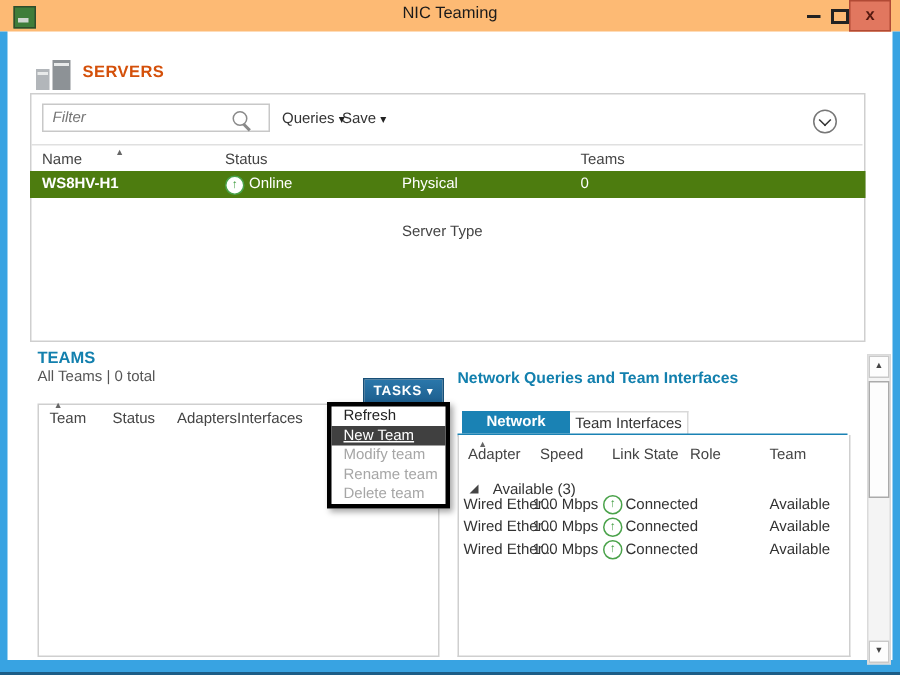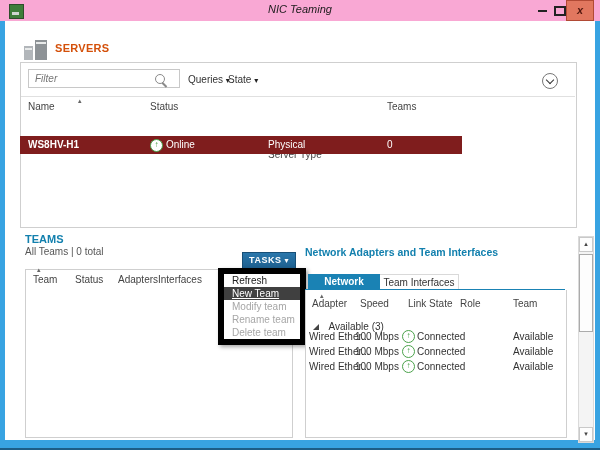--- a/index.html
+++ b/index.html
@@ -1,19 +1,19 @@
 <!DOCTYPE html>
 <html><head>
 <meta charset="utf-8">
 <style>
   html,body{margin:0;padding:0;background:#d8d8d8;font-family:"Liberation Sans","DejaVu Sans",sans-serif;}
   .stage{position:relative;width:600px;height:450px;background:#fff;overflow:hidden;}
   .abs{position:absolute;}
   
-  .titlebar{left:0;top:0;width:600px;height:21px;background:#f9a8d4;font-style:italic;}
+  .titlebar{left:0;top:0;width:600px;height:21px;background:#fdba74;}
   .frame-left{left:0;top:21px;width:5px;height:429px;background:#38a3e2;}
   .frame-right{left:595px;top:21px;width:5px;height:429px;background:#38a3e2;}
   .frame-bottom{left:0;top:440px;width:600px;height:8px;background:#38a3e2;border-bottom:2px solid #1c5d87;}
   .title-text{left:0;top:3px;width:600px;text-align:center;font-size:11px;color:#1b1b1b;}
   .app-icon{left:9px;top:4px;width:13px;height:13px;background:#3f7d3a;border:1px solid #2f4d2c;}
   .app-icon i{position:absolute;left:2px;top:7px;width:7px;height:3px;background:#cfd6cf;}
   .btn-min,.btn-max{width:13px;height:15px;top:2px;}
   .btn-min span{position:absolute;left:2px;top:8px;width:9px;height:2px;background:#222;}
   .btn-max span{position:absolute;left:2px;top:4px;width:8px;height:6px;border:2px solid #222;}
   .btn-close{left:566px;top:0;width:26px;height:19px;background:#e1775f;border:1px solid #b14a35;text-align:center;font-size:11px;font-weight:bold;color:#53180f;line-height:18px;}
@@ -29,25 +29,25 @@
   .srv-icon .t1{position:absolute;left:0;top:8px;width:9px;height:14px;background:#b2b6ba;}
   .srv-icon .t2{position:absolute;left:11px;top:2px;width:12px;height:20px;background:#8d9296;}
   .srv-icon .t2 i,.srv-icon .t1 i{position:absolute;left:1px;top:2px;right:1px;height:2px;background:#e8eaea;}
   
   .filter-input{left:28px;top:69px;width:128px;height:17px;border:1px solid #c8c8c8;font-size:10px;font-style:italic;color:#999;padding:0 16px 0 6px;outline:none;font-family:inherit;}
   .mag{left:155px;top:74px;width:8px;height:8px;border:1.5px solid #8a8a8a;border-radius:50%;}
   .mag i{position:absolute;left:7px;top:7px;width:6px;height:1.5px;background:#8a8a8a;transform:rotate(45deg);transform-origin:0 0;}
   .circle-btn{left:542px;top:73px;width:14px;height:14px;border:1px solid #777;border-radius:50%;}
   .circle-btn i{position:absolute;left:4px;top:3px;width:5px;height:5px;border-right:1.5px solid #333;border-bottom:1.5px solid #333;transform:rotate(45deg);}
   
-  .sel-row{left:20px;top:114px;width:442px;height:18px;background:#7f1d1d;color:#fff;margin-top:22px;}
+  .sel-row{left:20px;top:114px;width:557px;height:18px;background:#4d7c0f;color:#fff;}
   .status-ic{width:11px;height:11px;border:1.5px solid #4aa24a;border-radius:50%;background:#fff;color:#3c9a3c;font-size:8px;line-height:10px;text-align:center;font-weight:bold;}
   
   .tasks-btn{left:242px;top:252px;width:52px;height:16px;background:linear-gradient(#2a77ab,#1d5e8d);border:1px solid #174f77;color:#fff;font-size:9px;font-weight:bold;text-align:center;line-height:15px;letter-spacing:.5px;}
-  .menu{left:218px;top:268px;width:76px;background:#fff;border:6px solid #000000;box-shadow:2px 2px 4px rgba(0,0,0,.35);}
+  .menu{left:218px;top:268px;width:76px;background:#fff;border:3px solid #000000;box-shadow:2px 2px 4px rgba(0,0,0,.35);}
   .menu-item{font-size:10px;color:#222;padding:1px 0 1px 8px;height:11px;line-height:11px;}
   .menu-item.sel{background:#404040;color:#fff;text-decoration:underline;}
   .menu-item.dis{color:#a6a6a6;}
   
   .tab-active{left:308px;top:274px;width:72px;height:15px;background:#1a82b4;color:#fff;font-size:10px;font-weight:bold;text-align:center;line-height:15px;}
   .tab-inactive{left:380px;top:274px;width:78px;height:15px;background:#fff;color:#333;font-size:10px;text-align:center;line-height:15px;border-top:1px solid #d9d9d9;border-right:1px solid #d9d9d9;}
   .tab-underline{left:305px;top:289px;width:260px;height:2px;background:#1a82b4;}
   
   .tri-exp{width:0;height:0;border-left:6px solid transparent;border-bottom:6px solid #444;}
   
@@ -94,21 +94,21 @@
   <input class="abs filter-input" placeholder="Filter" style="">
   <div class="abs mag">
       <i></i>
     </div>
 
   <div class="abs small" style="left:188px;top:74px;">
     <span>Queries</span>
     <span class="caret">▾</span>
   </div>
   <div class="abs small" style="left:228px;top:74px;">
-    <span>State</span>
+    <span>Save</span>
     <span class="caret">▾</span>
   </div>
   <div class="abs circle-btn">
       <i></i>
     </div>
 
   <div class="abs sort" style="left:78px;top:97px;">▴</div>
   <div class="abs hdr" style="left:28px;top:101px;">Name</div>
   <div class="abs hdr" style="left:150px;top:101px;">Status</div>
   <div class="abs hdr" style="left:268px;top:101px;margin-top:48px;">Server Type</div>
@@ -139,21 +139,21 @@
   <div class="abs hdr" style="left:198px;top:274px;padding-left:20px;">Swit</div>
 
   <div class="abs menu">
     <div class="menu-item">Refresh</div>
     <div class="menu-item sel">New Team</div>
     <div class="menu-item dis">Modify team</div>
     <div class="menu-item dis">Rename team</div>
     <div class="menu-item dis">Delete team</div>
   </div>
 
-  <div class="abs h-blue" style="left:305px;top:246px;font-size:10.5px;">Network Adapters and Team Interfaces</div>
+  <div class="abs h-blue" style="left:305px;top:246px;font-size:10.5px;">Network Queries and Team Interfaces</div>
 
   <div class="abs tab-active">Network Adapters</div>
   <div class="abs tab-inactive">Team Interfaces</div>
   <div class="abs tab-underline"></div>
 
   <div class="abs" style="left:305px;top:290px;width:260px;height:147px;border:1px solid #cfcfcf;border-top:none;background:#fff;"></div>
 
   <div class="abs sort" style="left:320px;top:292px;">▴</div>
   <div class="abs hdr" style="left:312px;top:298px;">Adapter</div>
   <div class="abs hdr" style="left:360px;top:298px;">Speed</div>

